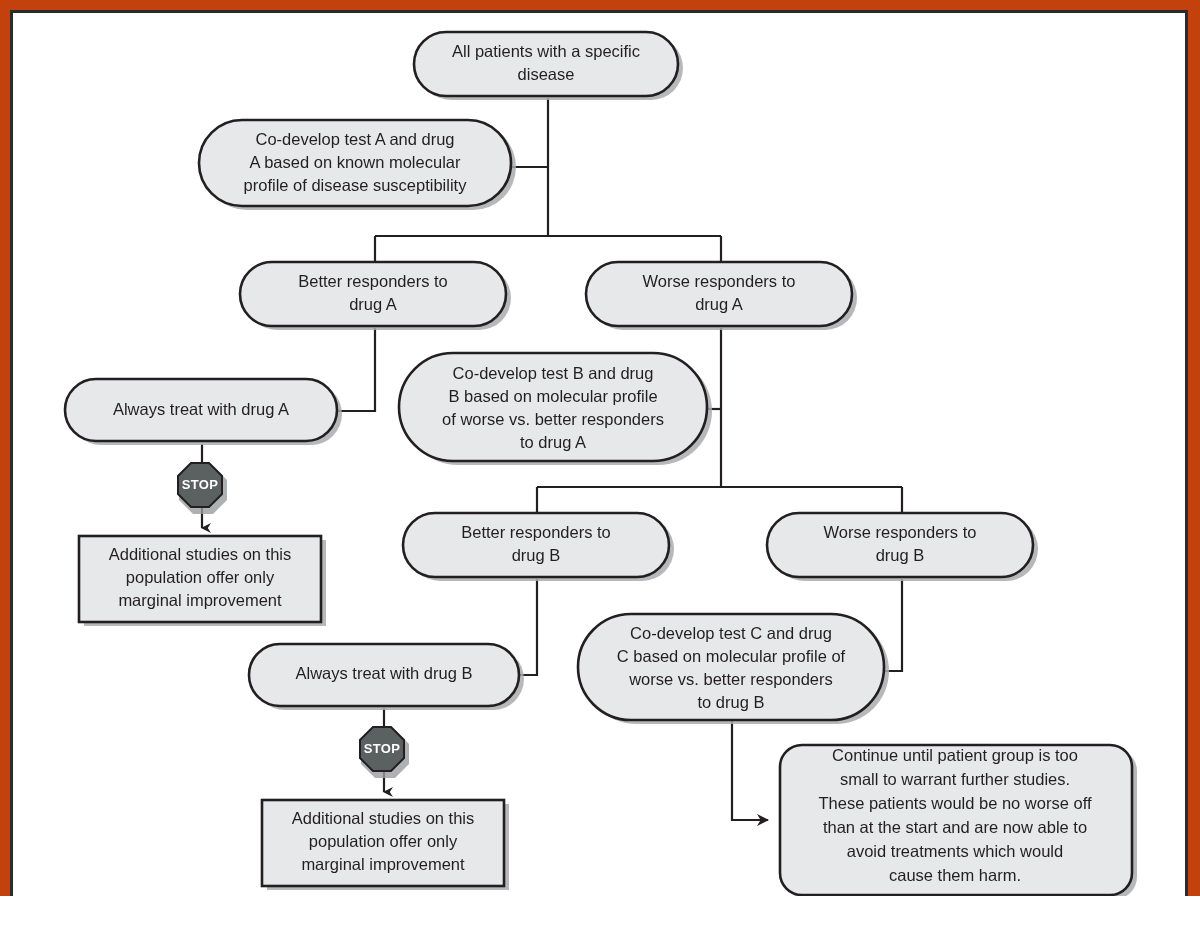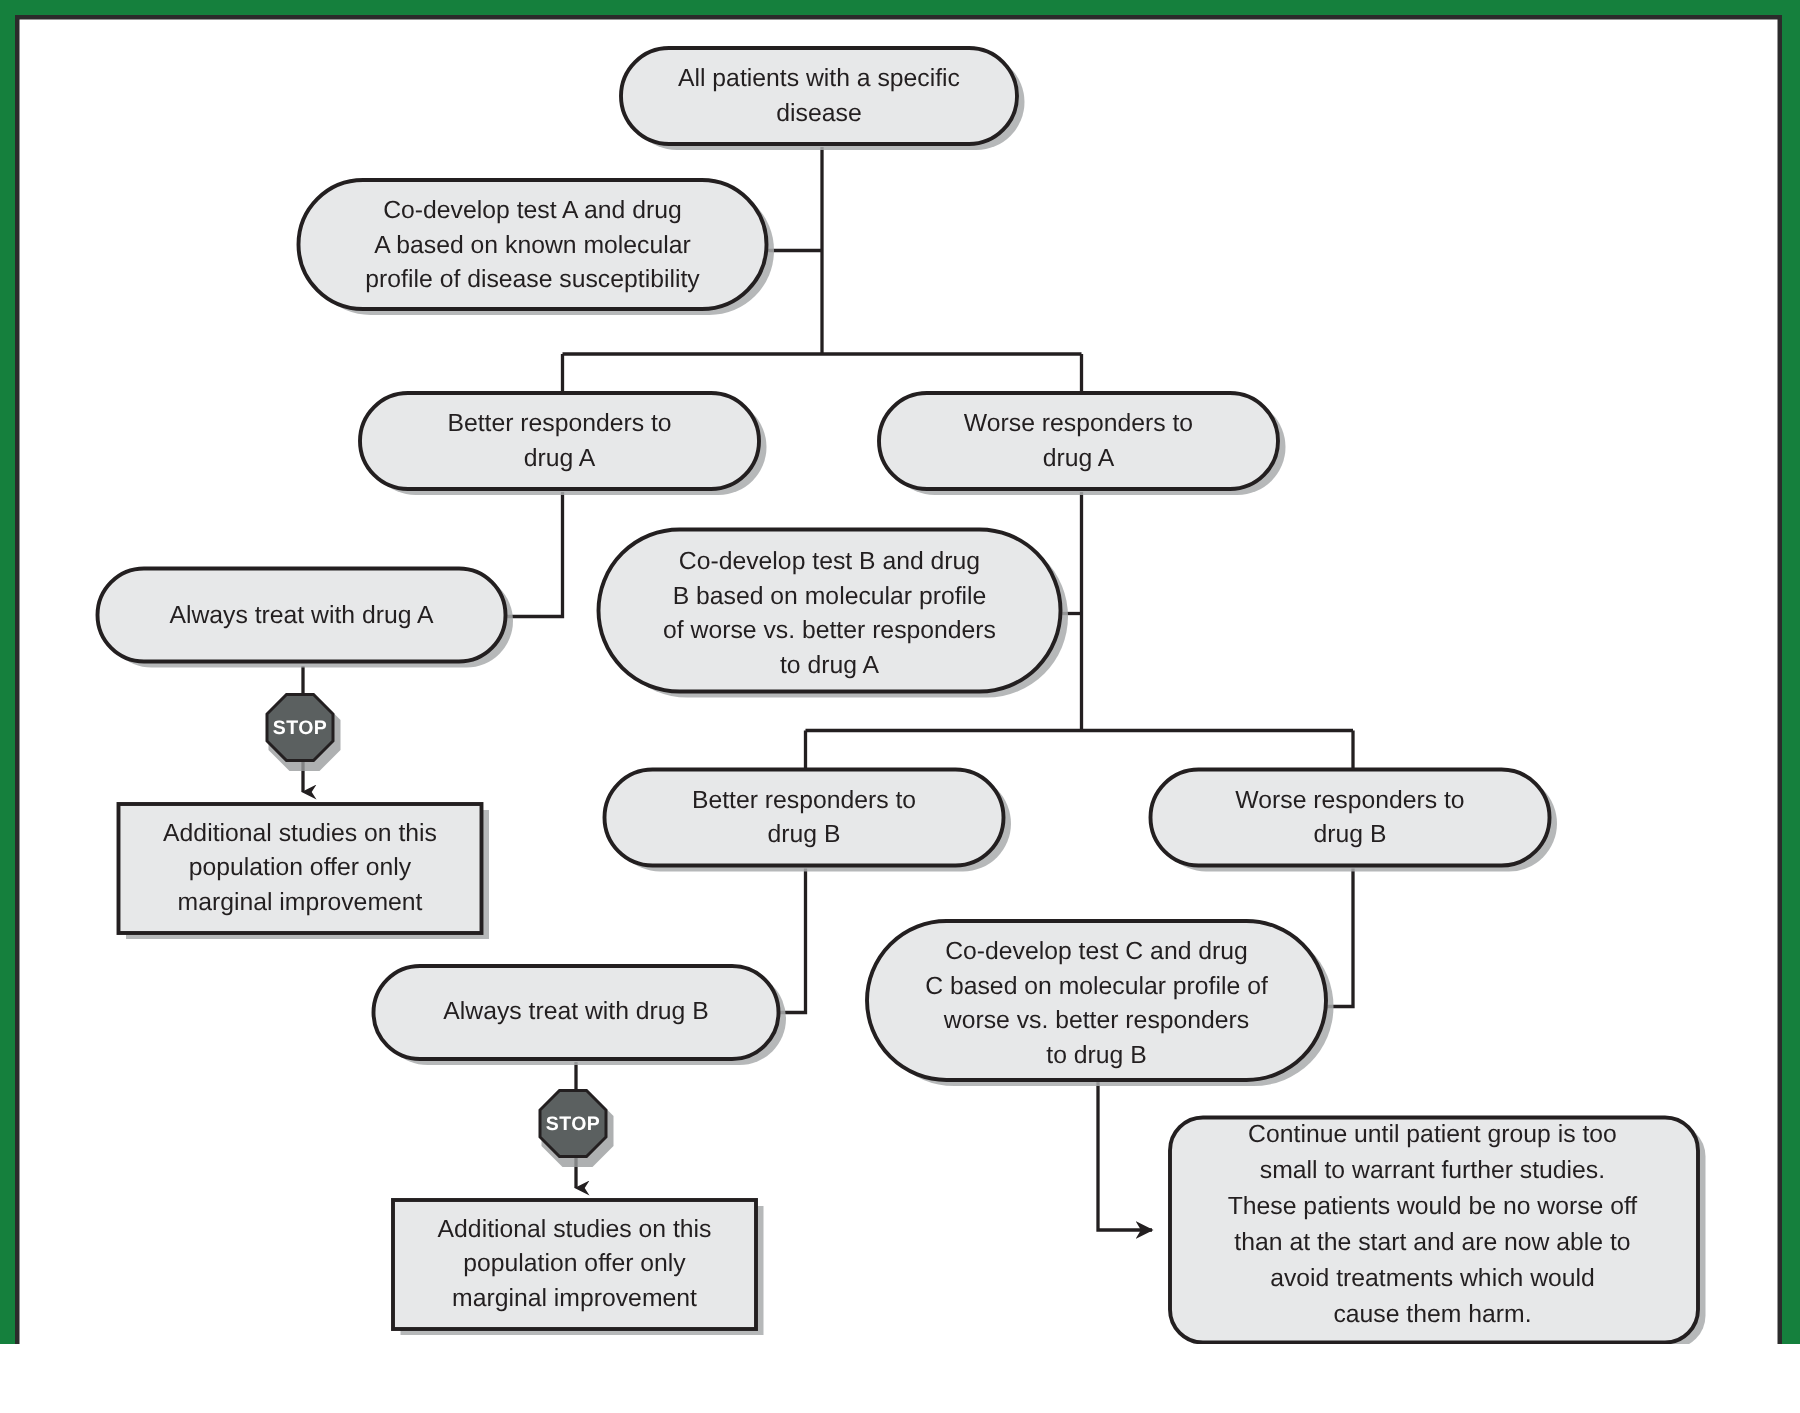--- a/index.html
+++ b/index.html
@@ -4,21 +4,21 @@
 <style>
   html, body {
     margin: 0;
     padding: 0;
     background: #ffffff;
   }
   #page {
     position: relative;
     width: 1200px;
     height: 896px;
-    background: #15803d;
+    background: #c2410c;
     font-family: "Liberation Sans", sans-serif;
     overflow: hidden;
   }
   #figure-border {
     position: absolute;
     left: 10px;
     top: 10px;
     width: 1178px;
     height: 920px;
     border: 3px solid #2b2b2b;

